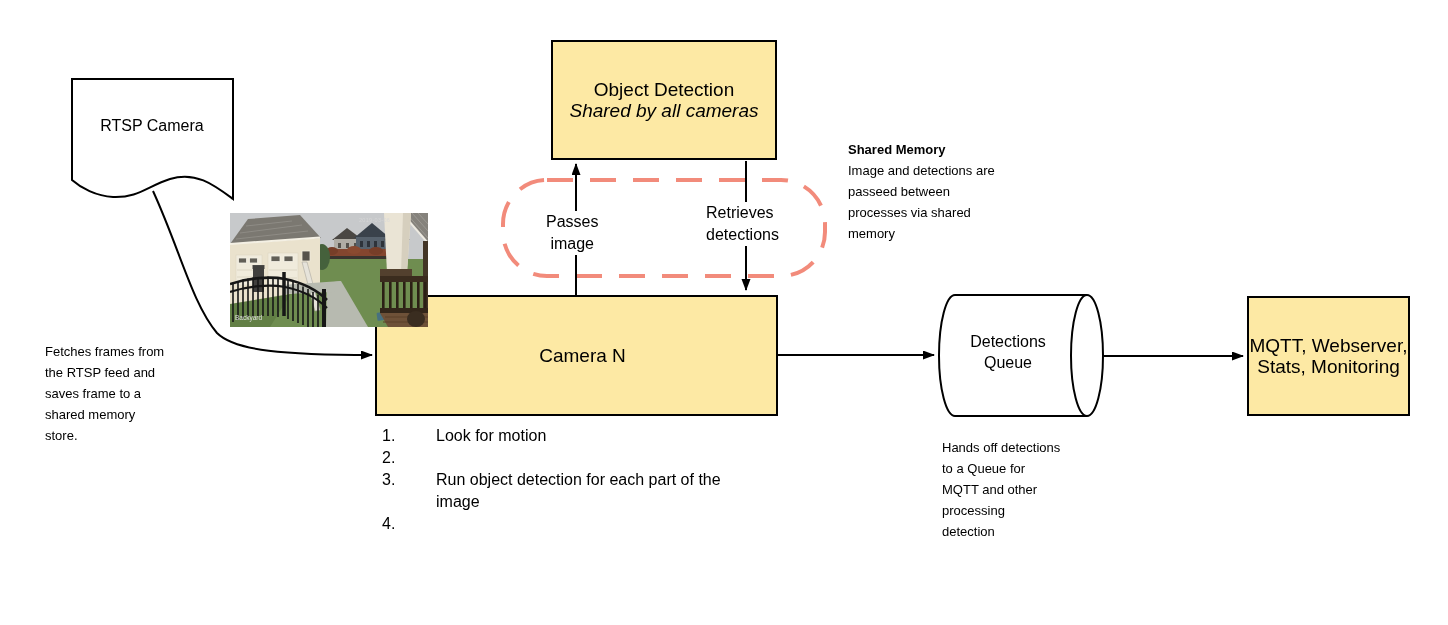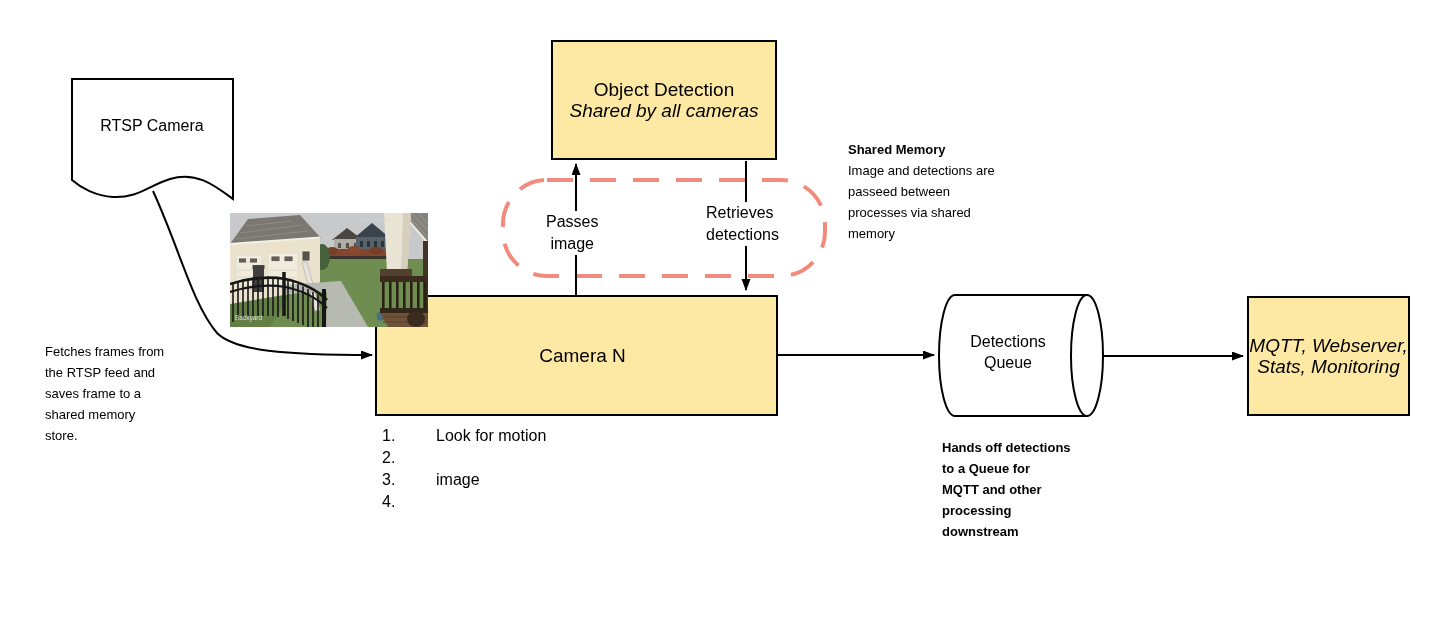--- a/index.html
+++ b/index.html
@@ -19,41 +19,41 @@
     position: absolute; z-index: 1;
     background: var(--node-fill);
     border: 2px solid var(--node-border);
     display: flex; flex-direction: column; align-items: center; justify-content: center;
     font-size: 19px; line-height: 21px; text-align: center;
   }
   .node .subtitle { font-style: italic; }
 
   #node-object-detection { left: 551px; top: 40px;  width: 226px; height: 120px; }
   #node-camera-n         { left: 375px; top: 295px; width: 403px; height: 121px; padding-left: 12px; }
-  #node-outputs          { left: 1247px; top: 296px; width: 163px; height: 120px; font-style: italic; }
+  #node-outputs          { left: 1247px; top: 296px; width: 163px; height: 120px; }
 
   
   #diagram-svg { position: absolute; left: 0; top: 0; z-index: 2; pointer-events: none; }
   .edge { stroke: var(--arrow); stroke-width: 2; fill: none; }
   .shape-outline { stroke: var(--node-border); stroke-width: 2; fill: #FFFFFF; }
   .dashed-rect { stroke: var(--shared-memory-dash); stroke-width: 4; fill: none; stroke-dasharray: 26 17; }
 
   
   .shape-label { position: absolute; z-index: 3; font-size: 16px; line-height: 21px; text-align: center; }
   #label-rtsp  { left: 82px;  top: 115px; width: 140px; }
   #label-queue { left: 953px; top: 331px; width: 110px; }
 
   .edge-label { position: absolute; z-index: 3; font-size: 16px; line-height: 22px; background: #FFFFFF; padding: 0 2px; }
   #label-passes    { left: 544px; top: 211px; text-align: center; }
   #label-retrieves { left: 696px; top: 202px; text-align: left; margin-left: 8px; }
 
   .note { position: absolute; z-index: 3; font-size: 13px; line-height: 21px; }
   #note-fetch  { left: 45px;  top: 341px; }
   #note-shared { left: 848px; top: 139px; }
-  #note-queue  { left: 942px; top: 437px; font-weight: bold; }
+  #note-queue  { left: 942px; top: 437px; }
   .note .note-title { font-weight: bold; }
 
   
   #camera-steps { position: absolute; left: 382px; top: 425px; z-index: 3; font-size: 16px; line-height: 22px; }
   .step { display: flex; }
   .step .step-num { width: 54px; flex: 0 0 54px; }
 
   
   #camera-photo { position: absolute; left: 230px; top: 213px; width: 198px; height: 114px; z-index: 3; }
 </style>
@@ -138,36 +138,37 @@
     <div>passeed between</div>
     <div>processes via shared</div>
     <div>memory</div>
   </div>
 
   <div class="note" id="note-queue">
     <div>Hands off detections</div>
     <div>to a Queue for</div>
     <div>MQTT and other</div>
     <div>processing</div>
-    <div>downstream</div>
+    <div>detection</div>
   </div>
 
   <div id="camera-steps">
     <div class="step">
       <span class="step-num">1.</span>
       <div>
           <div>Look for motion</div>
         </div>
     </div>
     <div class="step">
       <span class="step-num">2.</span>
     </div>
     <div class="step">
       <span class="step-num">3.</span>
       <div>
+        <div>Run object detection for each part of the</div>
         <div>image</div>
       </div>
     </div>
     <div class="step">
       <span class="step-num">4.</span>
     </div>
   </div>
 
   <svg id="camera-photo" viewBox="0 0 198 114" preserveAspectRatio="none">
 

